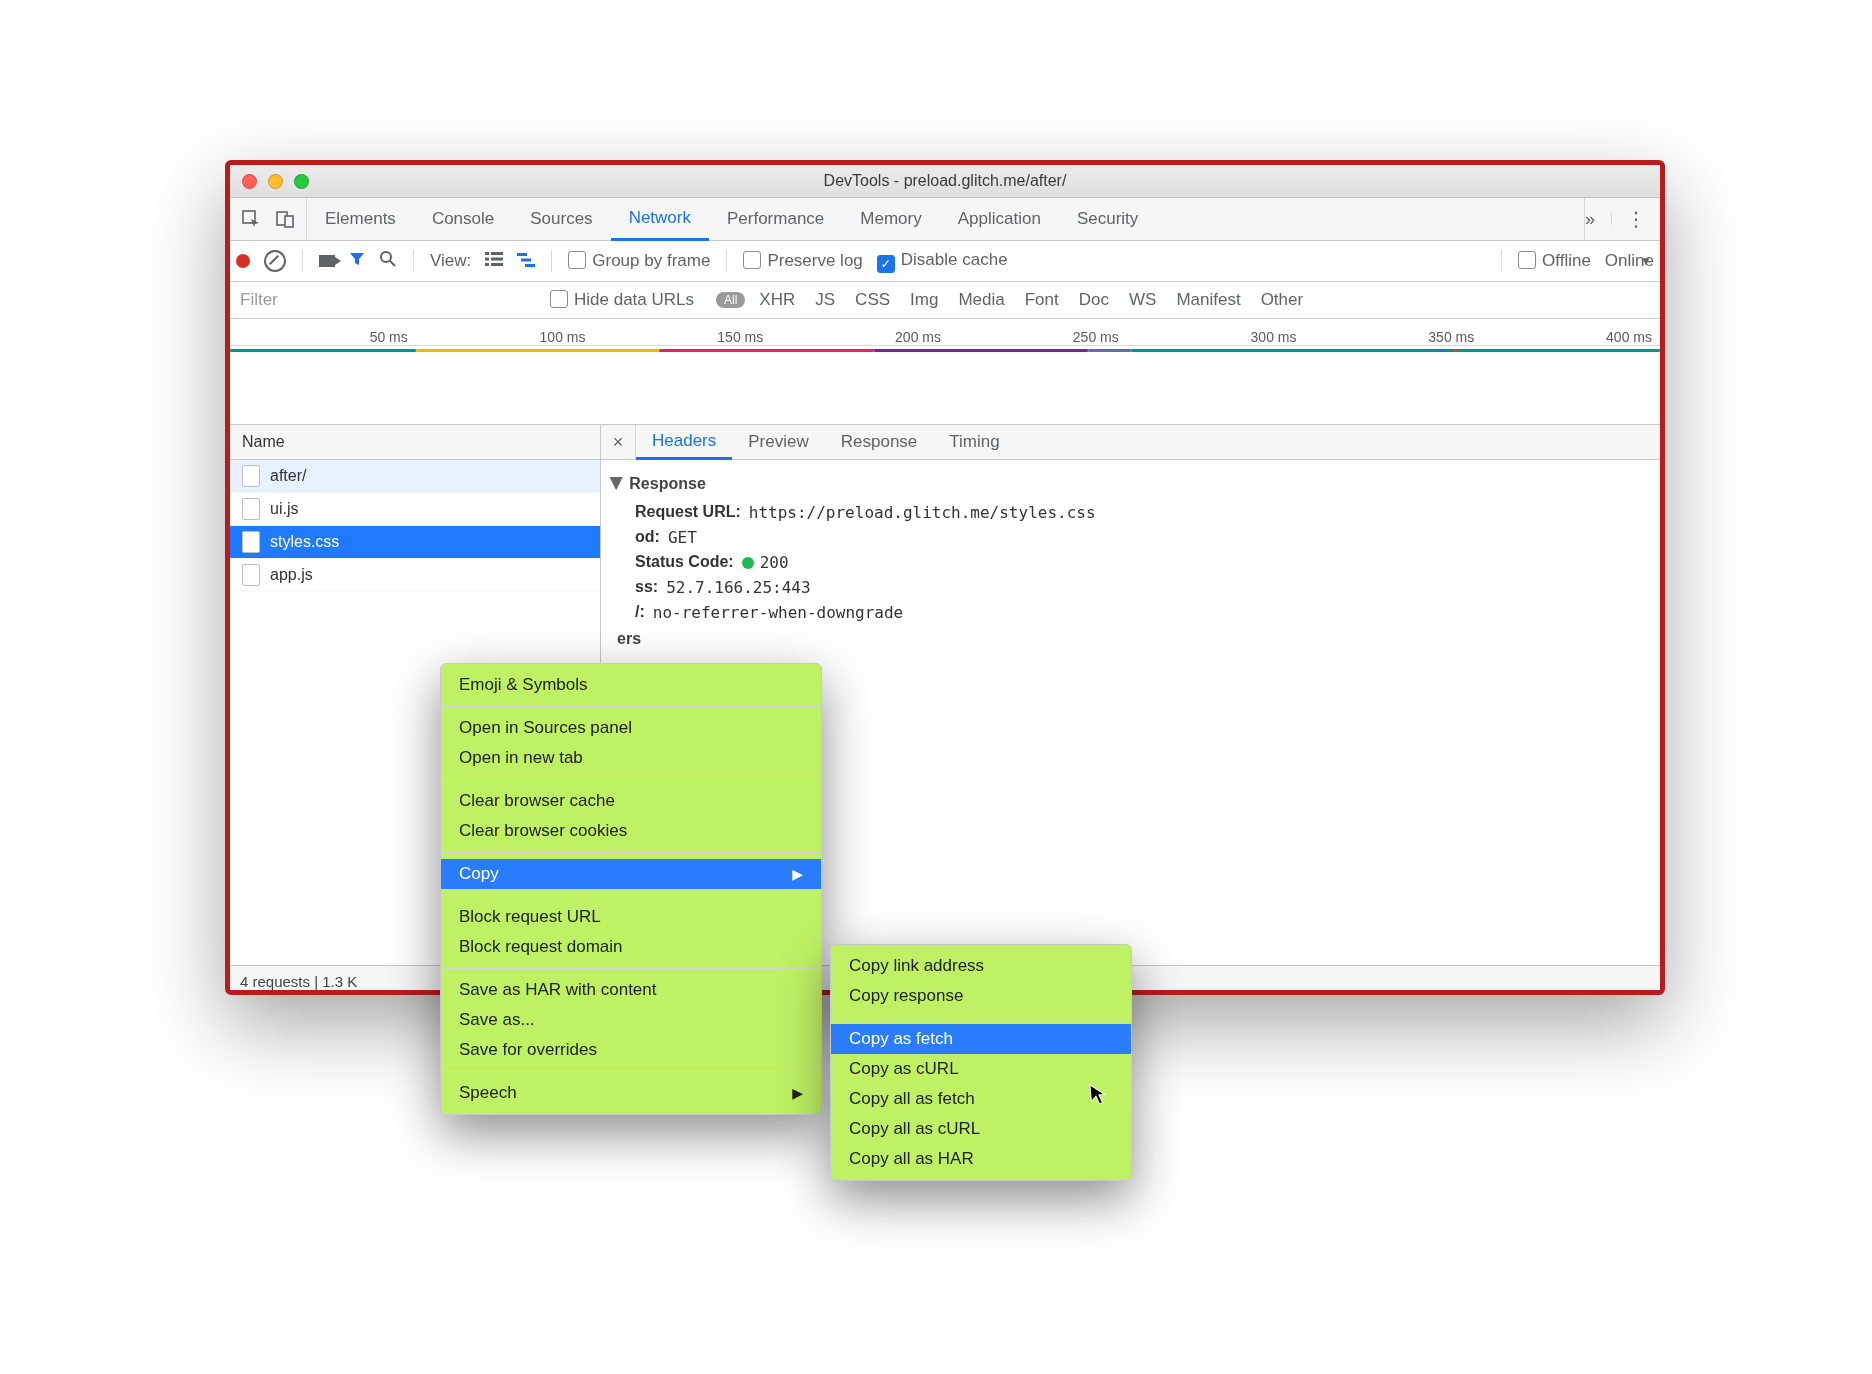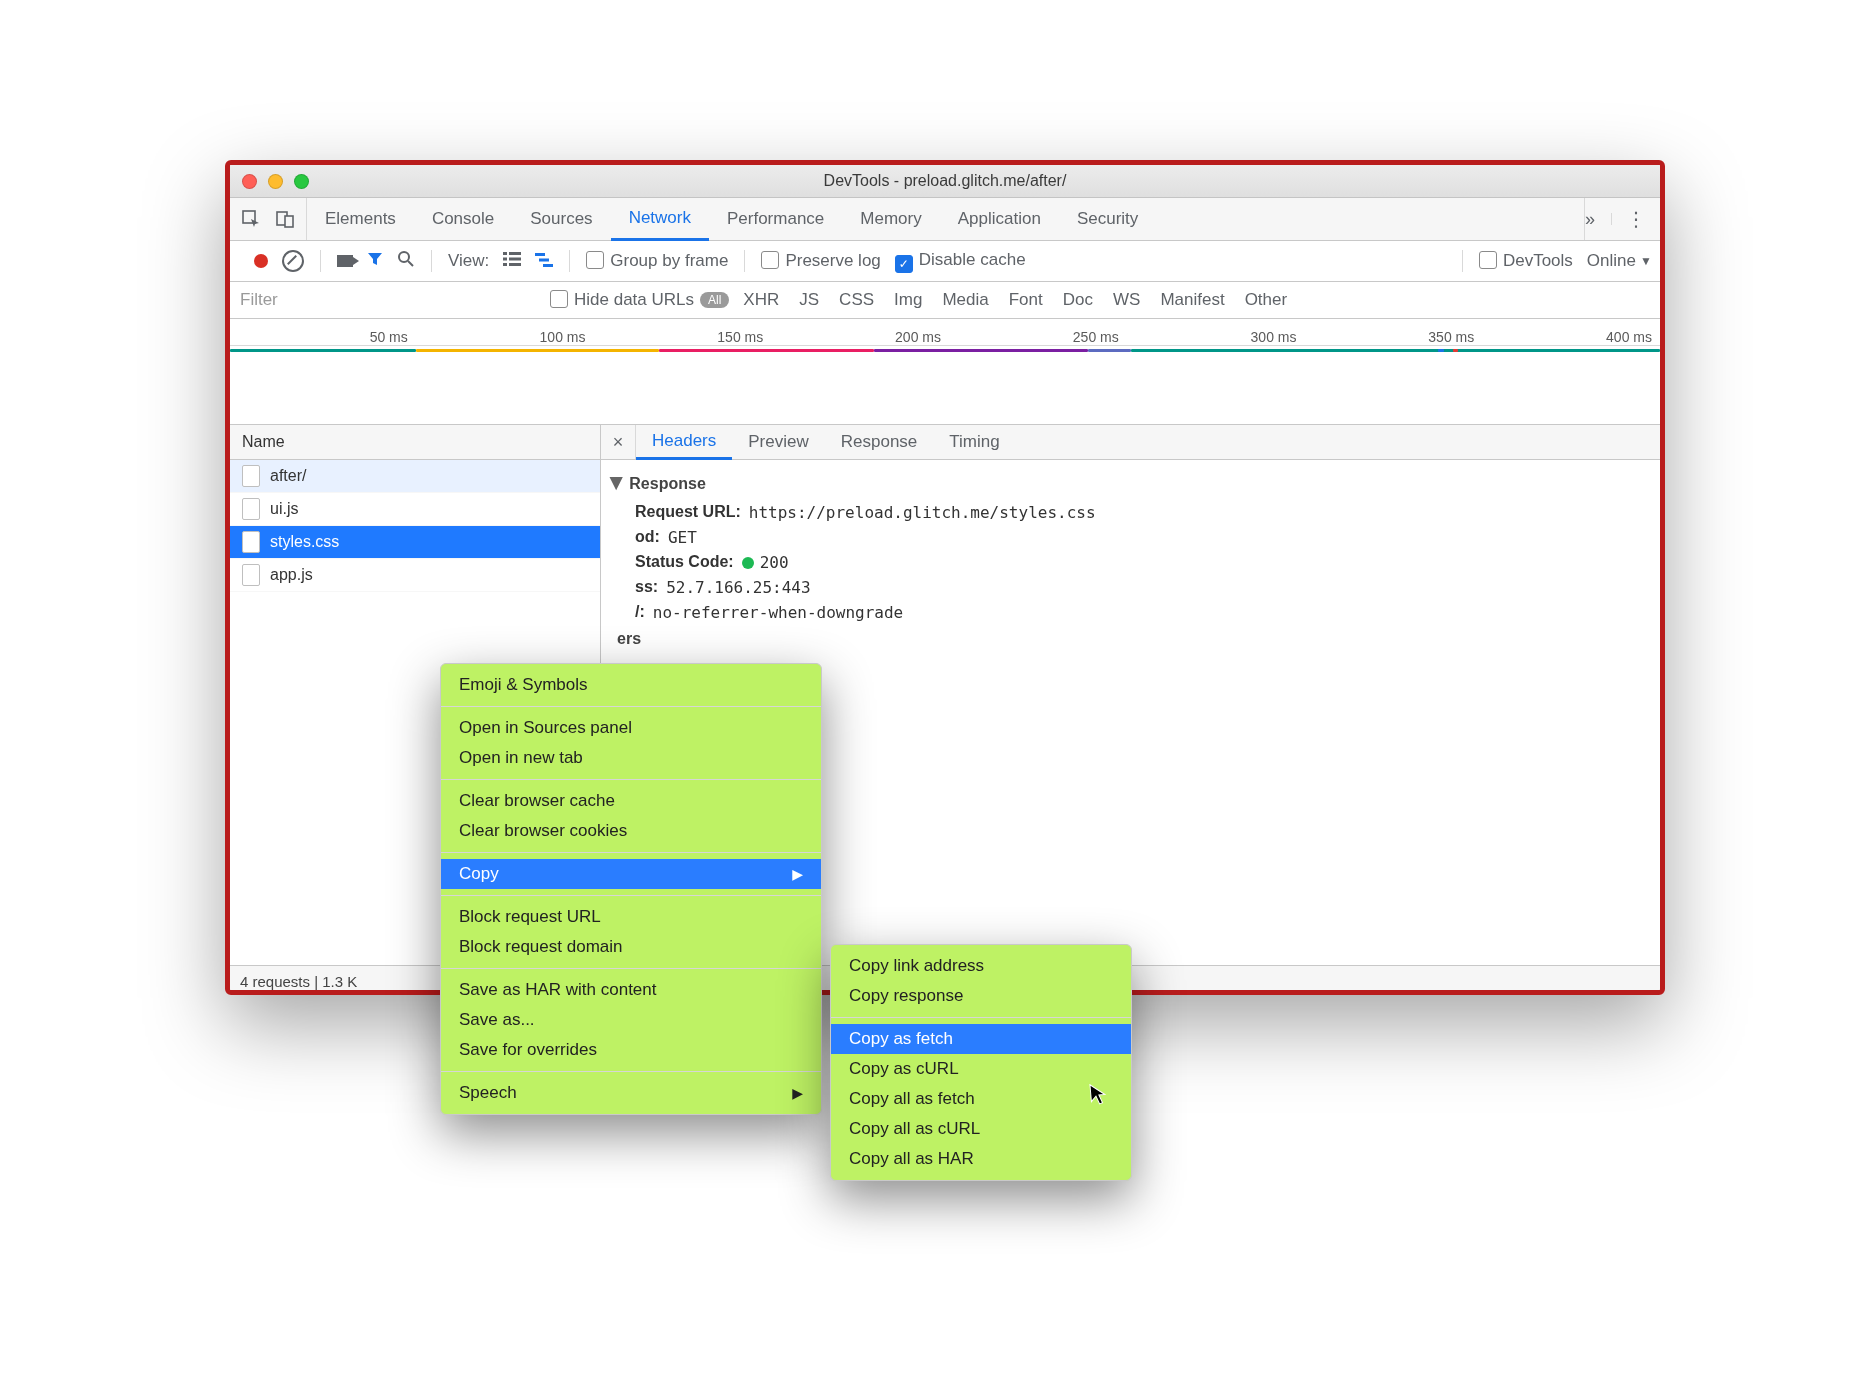--- a/index.html
+++ b/index.html
@@ -33,39 +33,39 @@
 
   .tabs{height:42px;border-bottom:1px solid var(--border);display:flex;align-items:stretch;background:#f6f6f6;}
   .inspect-toggle{display:flex;align-items:center;gap:16px;padding:0 12px;border-right:1px solid var(--border-light);}
   .icon{display:inline-flex;align-items:center;justify-content:center;color:#5f6368}
   .tabset{display:flex;align-items:stretch;}
   .tab{display:flex;align-items:center;padding:0 18px;color:#5f6368;font-size:17px;cursor:default}
   .tab.active{color:var(--blue);border-bottom:3px solid var(--blue);margin-bottom:-1px;font-weight:500}
   .tabs-right{margin-left:auto;display:flex;align-items:center;gap:16px;padding-right:14px;color:#5f6368;border-left:1px solid var(--border-light)}
   .chevr{font-size:18px}
 
-  .toolbar{height:40px;border-bottom:1px solid var(--border);display:flex;align-items:center;gap:14px;padding:0 24px;background:#fff;color:#5f6368;font-size:17px;position:relative;}
+  .toolbar{height:40px;border-bottom:1px solid var(--border);display:flex;align-items:center;gap:14px;padding:0 6px;background:#fff;color:#5f6368;font-size:17px;position:relative;}
   .toolbar .sep{width:1px;height:22px;background:var(--border-light);margin:0 2px}
   .rec{width:14px;height:14px;border-radius:50%;background:#d93025}
   .nosign{width:18px;height:18px;border:2px solid #5f6368;border-radius:50%;position:relative}
   .nosign::after{content:"";position:absolute;left:2px;top:7px;width:12px;height:2px;background:#5f6368;transform:rotate(-45deg)}
   .vcam{width:16px;height:12px;background:#5f6368;position:relative}
   .vcam::after{content:"";position:absolute;right:-6px;top:2px;border-left:6px solid #5f6368;border-top:4px solid transparent;border-bottom:4px solid transparent}
   .funnel{color:var(--blue)}
   .mag{font-size:18px;color:#5f6368}
   .listicon{font-size:16px;color:#5f6368}
   .stairs{color:var(--blue);font-size:18px}
   .chk{width:16px;height:16px;border:1px solid #8a8a8a;border-radius:3px;display:inline-flex;align-items:center;justify-content:center;background:#fff;margin-right:6px;vertical-align:-3px}
   .chk.on{background:var(--blue);border-color:var(--blue);color:#fff;font-size:12px}
   .toolbar-end{margin-left:auto;display:flex;align-items:center;gap:14px}
   .dd-caret{position:absolute;right:8px;top:50%;transform:translateY(-50%);font-size:12px;color:#5f6368}
 
   .filterbar{height:36px;border-bottom:1px solid var(--border);display:flex;align-items:center;background:#fff;font-size:17px;color:#5f6368}
   .filterbar .input{width:300px;padding:0 10px;color:#9a9a9a}
-  .filterbar .mid{display:flex;align-items:center;gap:6px;flex:1}
+  .filterbar .mid{display:flex;align-items:center;gap:22px;flex:1}
   .pill{background:#9a9a9a;color:#fff;border-radius:8px;padding:1px 8px;font-size:12px}
   .ftype{padding:0 6px}
 
   .timeline{height:105px;border-bottom:1px solid var(--border);background:#fff;position:relative}
   .ticks{height:26px;border-bottom:1px solid var(--border-light);display:flex;justify-content:space-between;padding:0 4px;align-items:flex-end;font-size:14px;color:#5a5a5a}
   .ticks span{flex:1;text-align:right;padding-right:4px}
   .bars{position:absolute;top:30px;left:0;right:0;height:10px}
   .bar{position:absolute;height:3px;top:0;border-radius:1px}
 
   .body{display:flex;height:calc(100% - 32px - 42px - 40px - 36px - 105px - 30px);}
@@ -187,21 +187,21 @@
             <rect x="8" y="11" width="10" height="3" fill="var(--blue)"></rect>
           </svg>
       </span>
       <span class="sep"></span>
       <label><span class="chk"></span><span>Group by frame</span></label>
       <span class="sep"></span>
       <label><span class="chk"></span><span>Preserve log</span></label>
       <label><span class="chk on">✓</span><span>Disable cache</span></label>
       <div class="toolbar-end">
         <span class="sep"></span>
-        <label><span class="chk"></span><span>DevTools</span></label>
+        <label><span class="chk"></span><span>Offline</span></label>
         <span>Online</span>
       </div>
       <span class="dd-caret">▼</span>
     </div>
 
     <div class="filterbar">
       <div class="input"><span style="color:#9a9a9a">Filter</span></div>
       <div class="mid">
         <label><span class="chk"></span><span>Hide data URLs</span></label>
         <div id="ftypes" style="display:flex;gap:8px;align-items:center">

